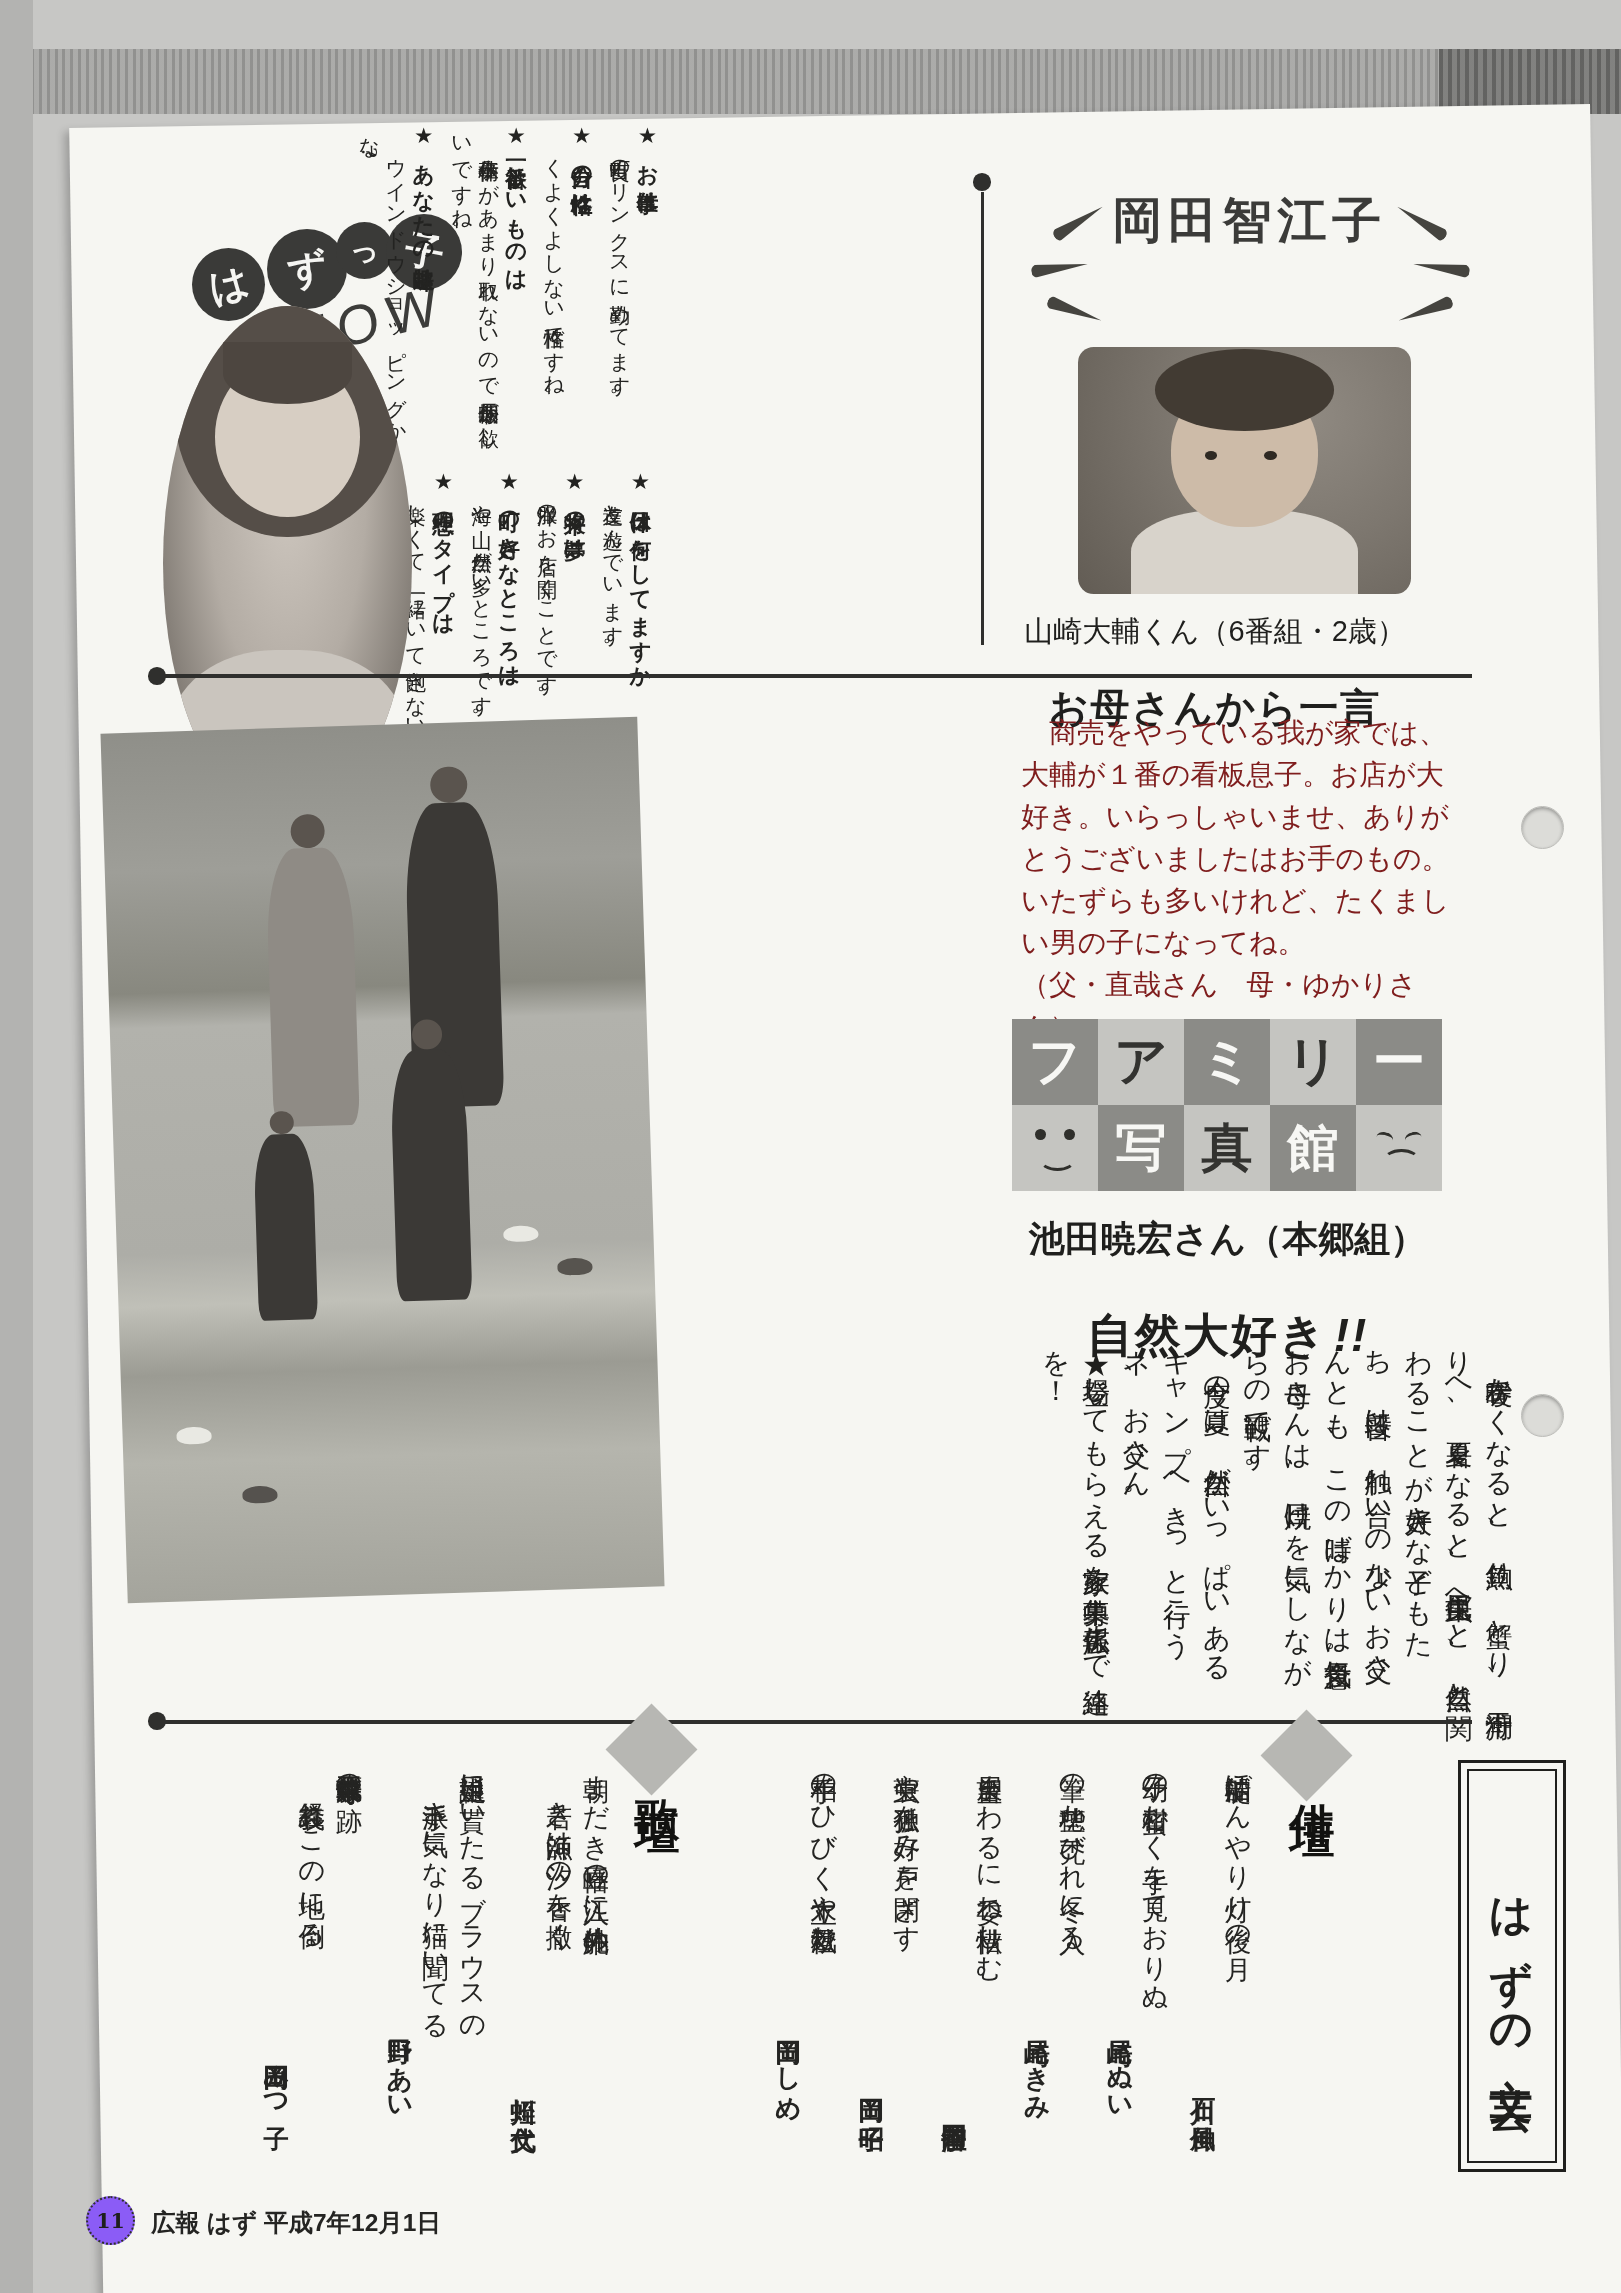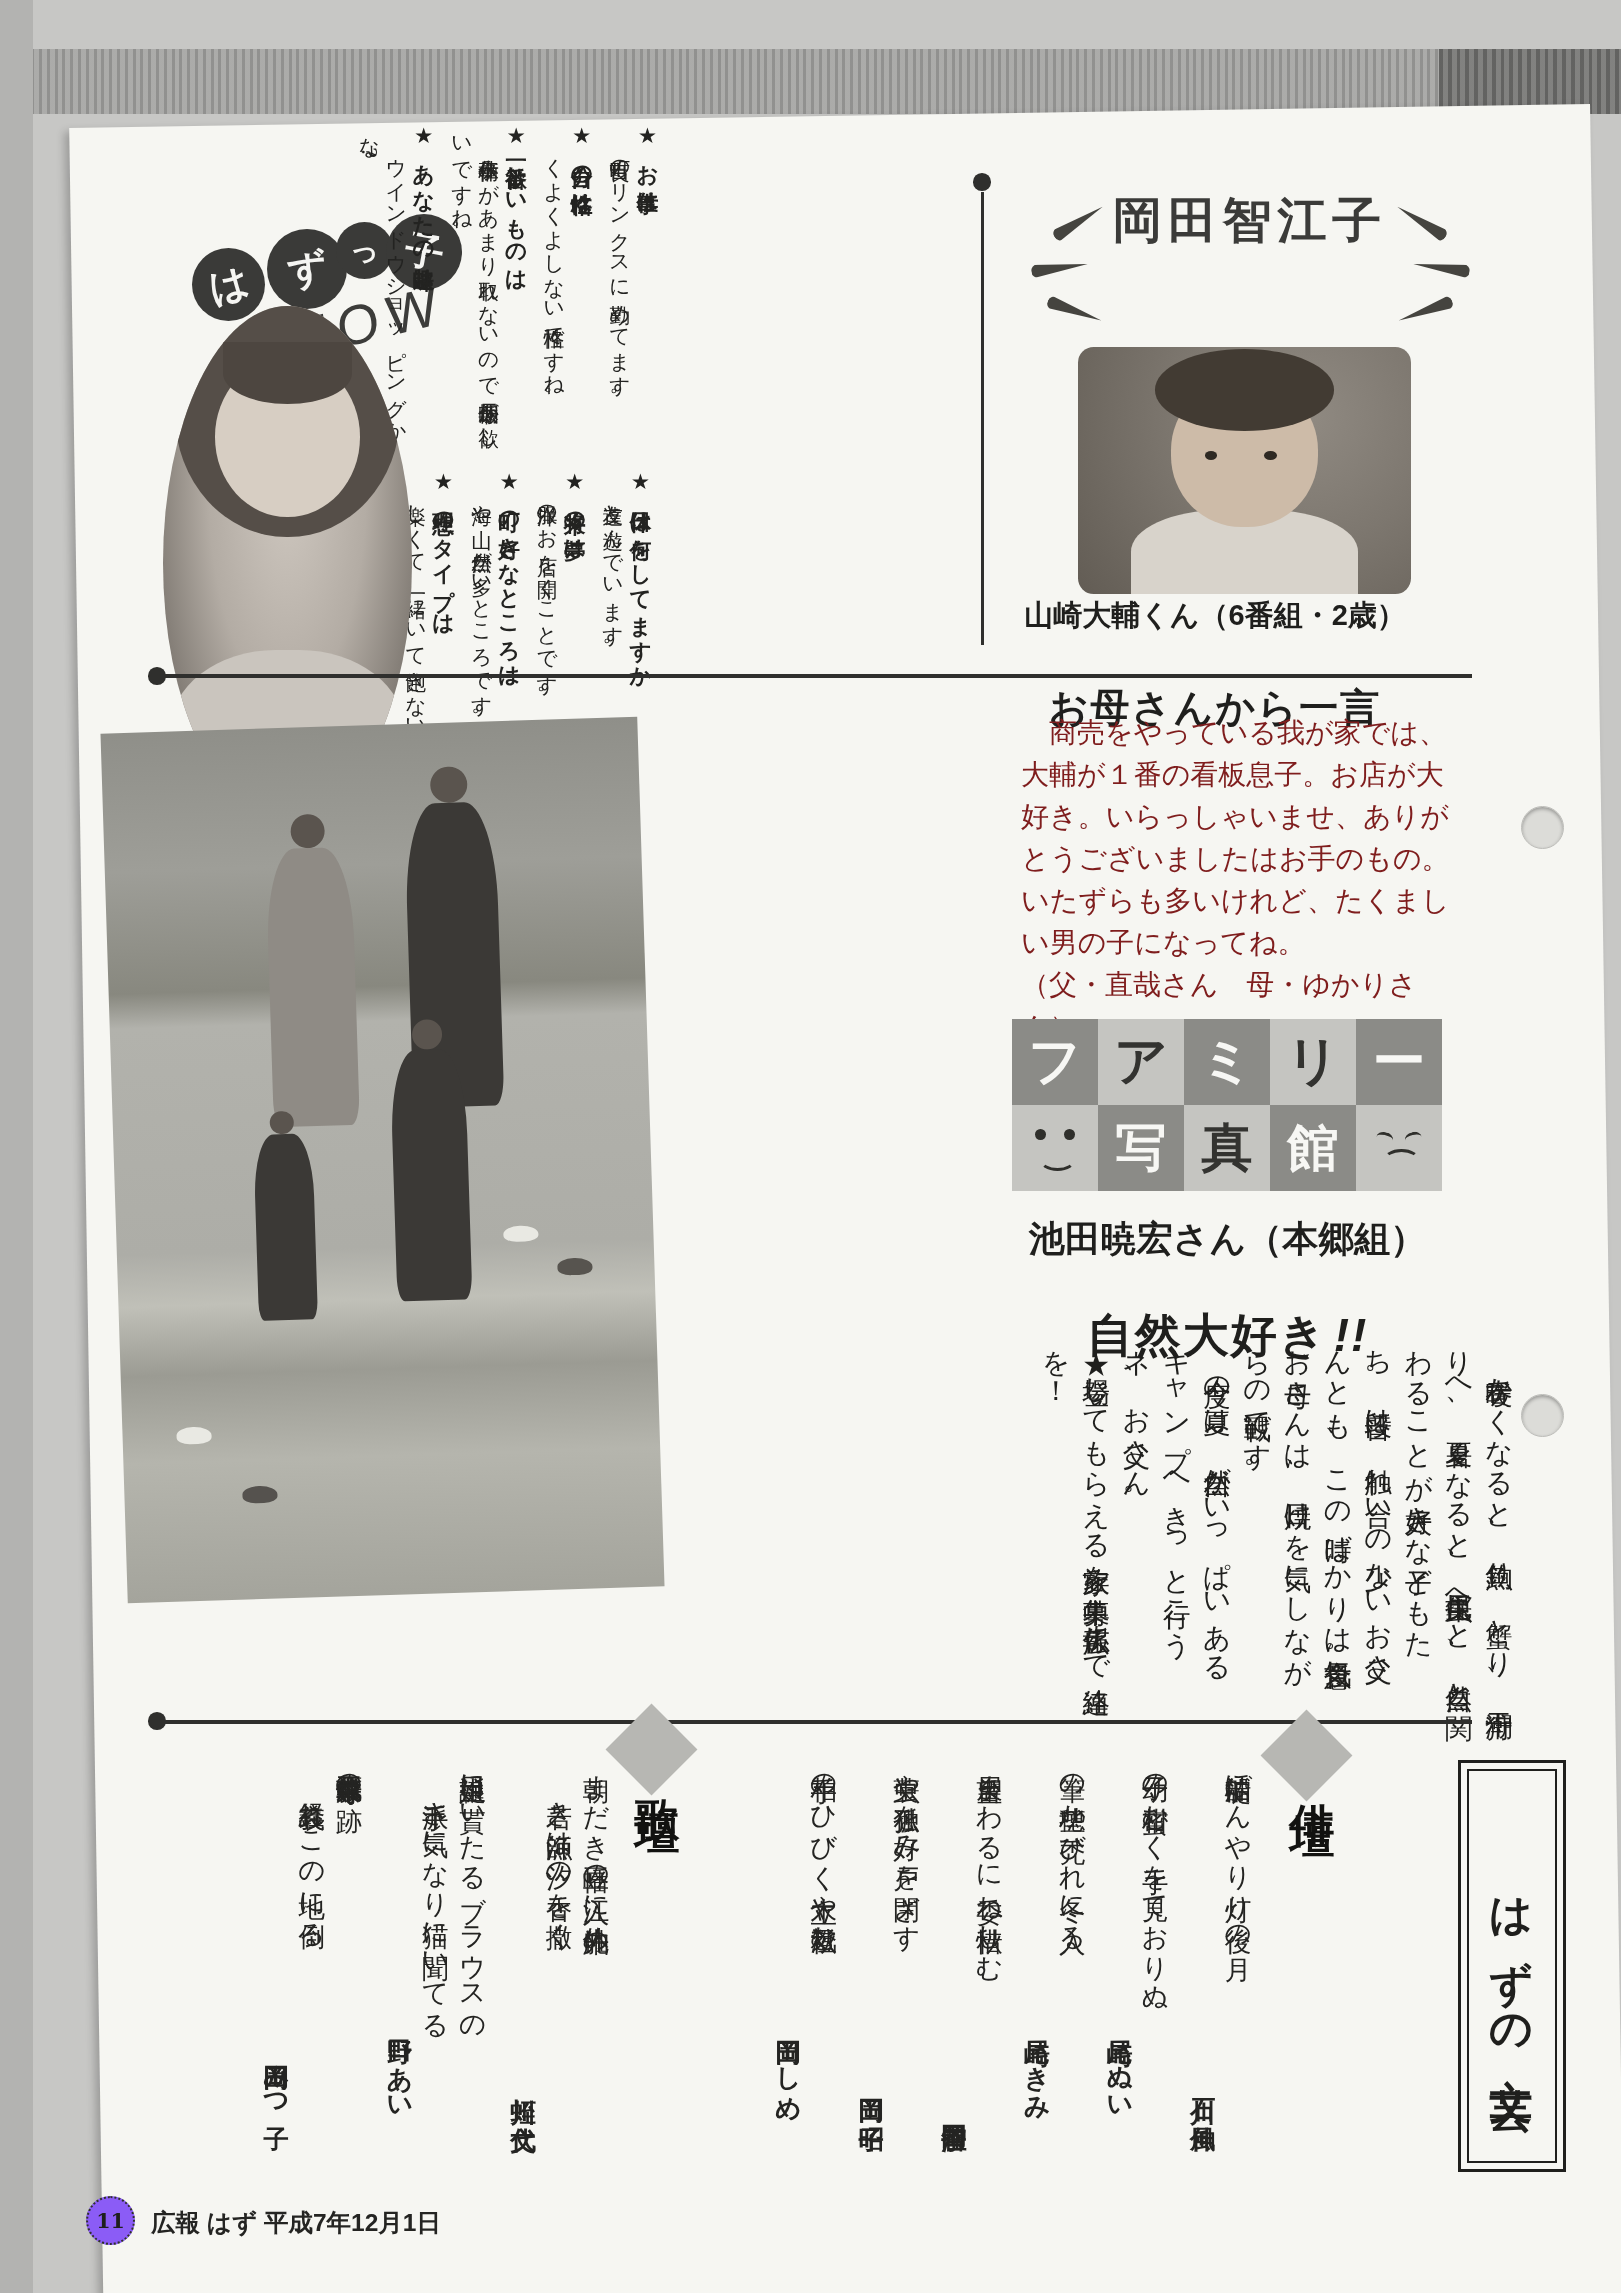--- a/index.html
+++ b/index.html
@@ -54,21 +54,21 @@
   .idol-l2{font-weight:900;font-size:63px;letter-spacing:7.8px;margin-top:2px;}
   .stroke{position:absolute;width:57px;height:13.7px;background:#45443f;border-radius:7.8px;}
   .st-l{clip-path:polygon(0 0,0 100%,100% 50%);}
   .st-r{clip-path:polygon(100% 0,100% 100%,0 50%);}
   .boy-photo{position:absolute;left:1078px;top:347px;width:333px;height:247px;border-radius:15.7px;overflow:hidden;
     background:radial-gradient(circle at 68% 28%,#908a82 0%,#7d776f 45%,#625c54 100%);}
   .b-body{position:absolute;left:16%;bottom:-8%;width:68%;height:42%;background:#d8d3cb;border-radius:40% 40% 0 0;}
   .b-head{position:absolute;left:28%;top:13%;width:44%;height:60%;border-radius:48%;background:#cdbba8;}
   .b-hair{position:absolute;left:23%;top:1%;width:54%;height:33%;border-radius:50%;background:#423b33;}
   .b-eye{position:absolute;width:12.7px;height:8.8px;border-radius:50%;background:#2e2923;}
-  .idol-name{position:absolute;left:1014px;top:596px;width:402px;text-align:center;font-weight:700;font-size:29px;}
+  .idol-name{position:absolute;left:1014px;top:612px;width:402px;text-align:center;font-weight:400;font-size:29px;}
   .idol-heading{position:absolute;left:1014px;top:681px;width:402px;text-align:center;font-weight:800;font-size:39px;letter-spacing:2px;}
   .idol-para{position:absolute;left:1021px;top:712px;width:429px;font-size:28px;line-height:1.5;color:#7f1d1d;}
 
   
   .family-photo{position:absolute;left:114px;top:725px;width:537px;height:870px;overflow:hidden;
     transform:rotate(-1.8deg);
     background:linear-gradient(180deg,#8f8f89 0%,#9e9e98 16%,#88887f 30%,#b2b2ac 34%,#adada7 60%,#c0c0b8 66%,#9b9b93 74%,#b5b5ad 84%,#a4a49c 100%);}
   .fig{position:absolute;}
   .fig .head{margin:0 auto;width:40%;aspect-ratio:1/1;border-radius:50%;background:#5a544e;}
   .fig .body{width:100%;height:76%;border-radius:34% 34% 10% 10%;background:#3b3936;}

